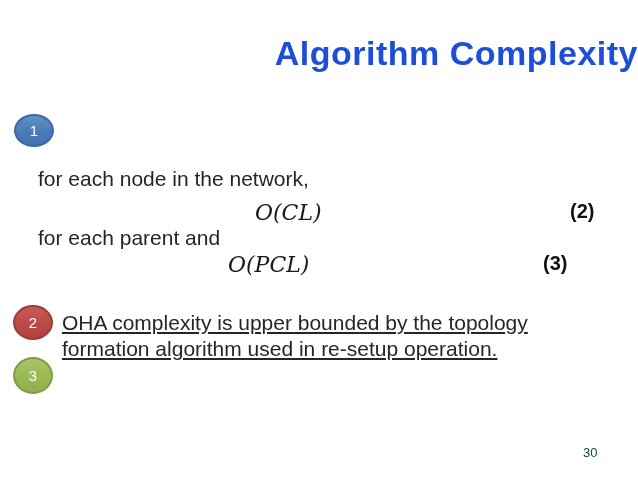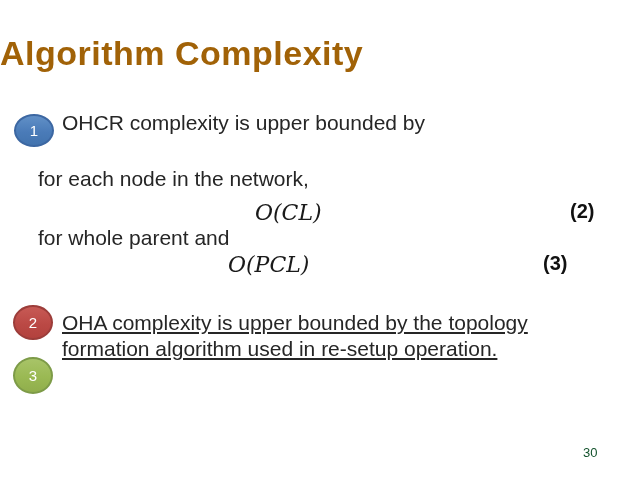--- a/index.html
+++ b/index.html
@@ -8,24 +8,24 @@
     width: 638px;
     height: 479px;
     background: #ffffff;
     font-family: "Liberation Sans", sans-serif;
     color: #262626;
     overflow: hidden;
   }
   .title {
     position: absolute;
     top: 34px; left: 0; width: 100%;
-    text-align: left;
+    text-align: right;
     font-size: 34px;
     font-weight: bold;
-    color: #a16207;
+    color: #1d4ed8;
     letter-spacing: 0.5px;
   }
   .badge {
     position: absolute;
     box-sizing: border-box;
     border-radius: 50%;
     color: #ffffff;
     display: flex;
     align-items: center;
     justify-content: center;
@@ -101,29 +101,28 @@
 </head>
 <body>
 
 <div class="slide">
 
   <div class="title">Algorithm Complexity</div>
 
   <div class="badge badge-1">
     <span>1</span>
   </div>
-  <div class="bodytext b1-text">OHCR complexity is upper bounded by</div>
 
   <div class="bodytext cap1">for each node in the network,</div>
 
   <div class="eq eq2">
     <span class="formula">O(CL)</span>
     <span class="eq-num">(2)</span>
   </div>
-  <div class="bodytext cap2">for whole parent and</div>
+  <div class="bodytext cap2">for each parent and</div>
 
   <div class="eq eq3">
     <span class="formula">O(PCL)</span>
     <span class="eq-num">(3)</span>
   </div>
 
   <div class="badge badge-2">
     <span>2</span>
   </div>
   <div class="multiline b2-text">

